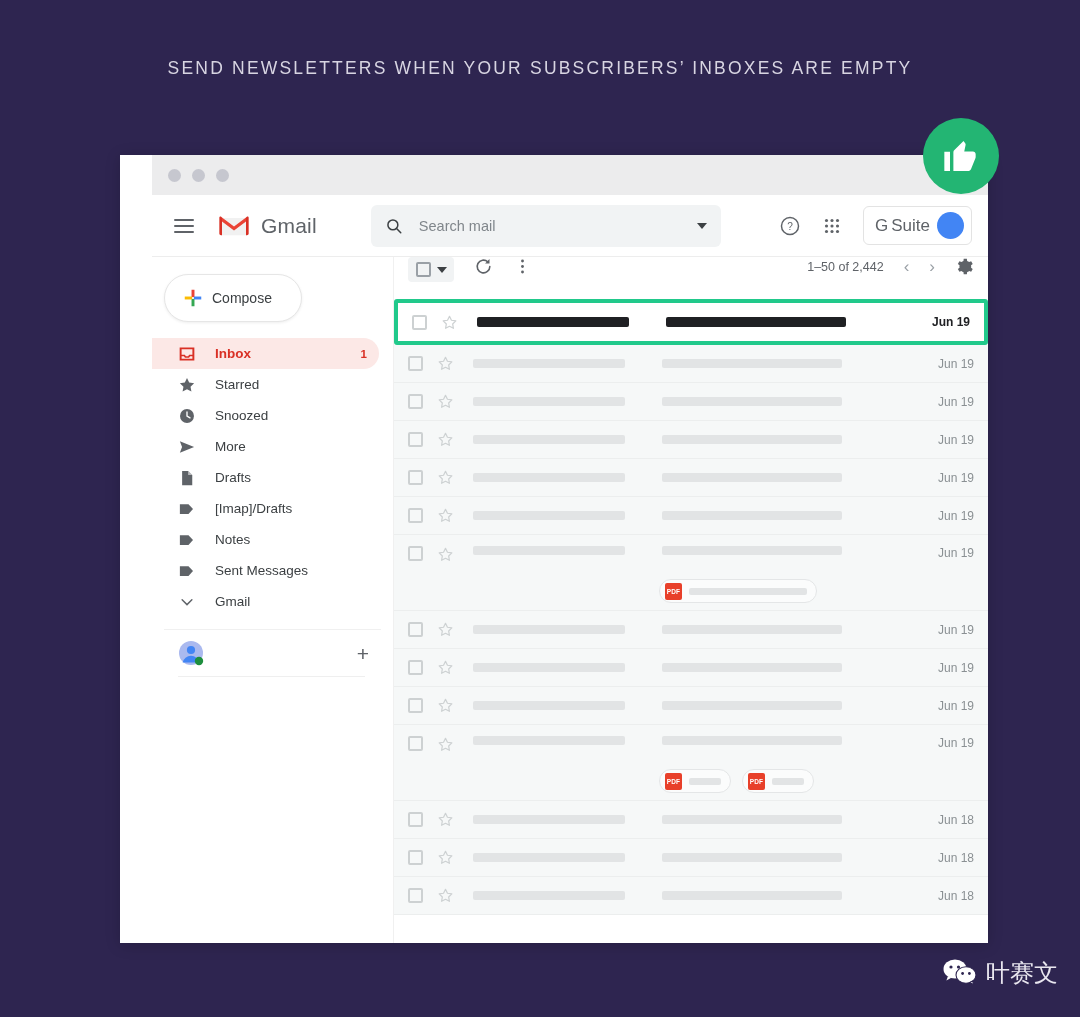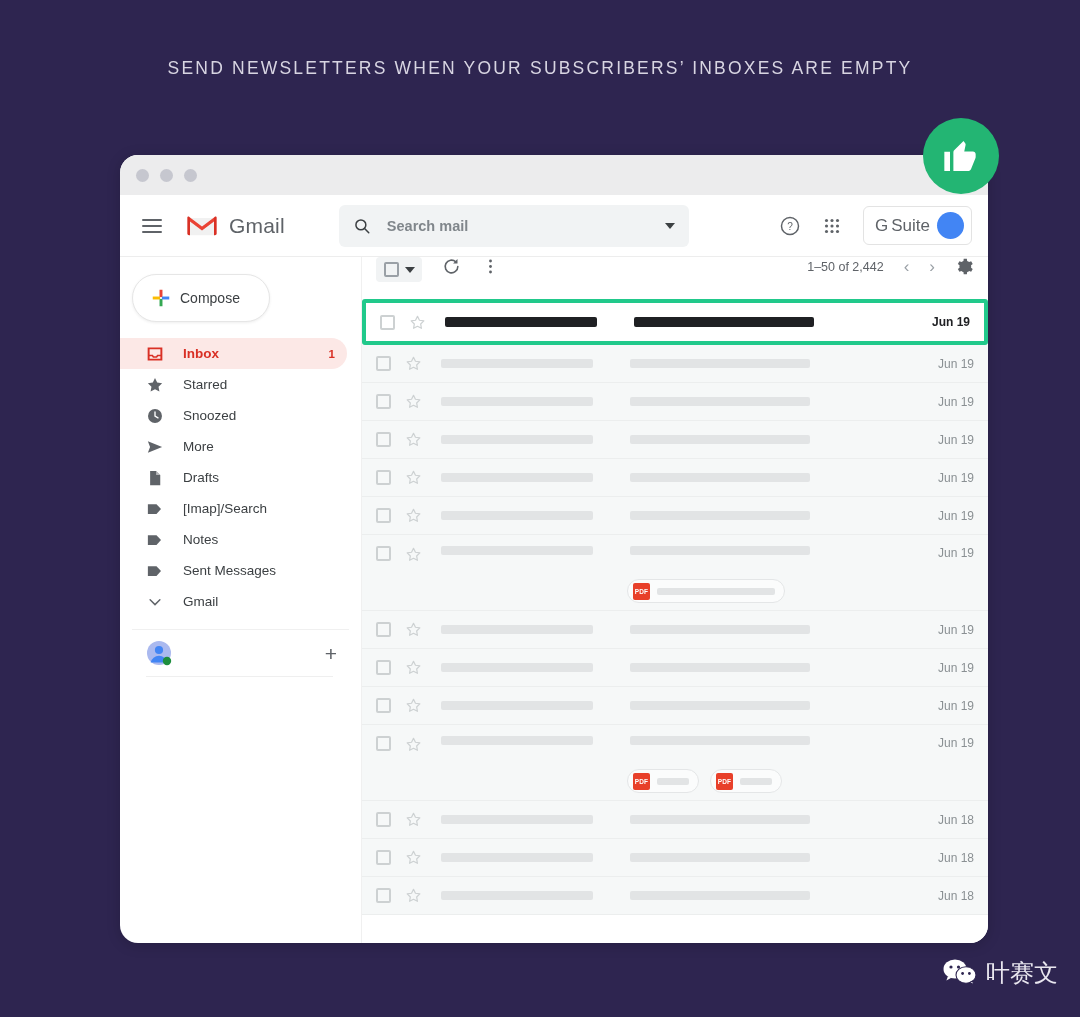--- a/index.html
+++ b/index.html
@@ -28,23 +28,24 @@
   }
 
   
   .window {
     position: absolute;
     left: 120px;
     top: 155px;
     width: 868px;
     height: 788px;
     background: #ffffff;
-    border-radius: 18px;
+    border-radius: 0;
     overflow: hidden;
     box-shadow: 0 2px 14px rgba(0,0,0,.18);
+    padding-left: 32px;
   }
 
   .titlebar {
     height: 40px;
     background: #ececed;
     display: flex;
     align-items: center;
     padding-left: 16px;
     gap: 11px;
   }
@@ -70,21 +71,21 @@
     width: 350px;
     height: 42px;
     background: #f1f3f4;
     border-radius: 6px;
     display: flex;
     align-items: center;
     padding: 0 14px;
     gap: 16px;
   }
   .search-icon { width: 18px; height: 18px; flex: 0 0 18px; }
-  .search-ph { font-size: 14.5px; color: #80868b; flex: 1; font-weight: bold; }
+  .search-ph { font-size: 14.5px; color: #80868b; flex: 1; }
   .caret-down { width: 0; height: 0; border-left: 5px solid transparent; border-right: 5px solid transparent; border-top: 6px solid #3c4043; }
 
   .top-right { margin-left: auto; display: flex; align-items: center; gap: 20px; }
   .help-icon, .apps-icon { width: 22px; height: 22px; }
   .gsuite {
     display: flex; align-items: center; gap: 7px;
     border: 1px solid #e3e3e3; border-radius: 6px;
     padding: 5px 7px 5px 11px;
   }
   .gsuite-text { font-size: 17px; color: #5f6368; display: flex; align-items: center; gap: 3px; }
@@ -332,21 +333,21 @@
           <path fill="#5f6368" d="M5.5 2.5h8l5.5 5.5v13.5h-13.5z"></path>
           <path fill="#ffffff" opacity=".55" d="M13.5 2.5L19 8h-5.5z"></path>
         </svg>
         <span class="nav-label">Drafts</span>
       </div>
 
       <div class="nav-item">
         <svg class="nav-icon" viewBox="0 0 24 24">
           <path fill="#5f6368" d="M2.5 5.5h11.5l6 6.5-6 6.5H2.5z"></path>
         </svg>
-        <span class="nav-label">[Imap]/Search</span>
+        <span class="nav-label">[Imap]/Drafts</span>
       </div>
 
       <div class="nav-item">
         <svg class="nav-icon" viewBox="0 0 24 24">
           <path fill="#5f6368" d="M2.5 5.5h11.5l6 6.5-6 6.5H2.5z"></path>
         </svg>
         <span class="nav-label">Notes</span>
       </div>
 
       <div class="nav-item">

